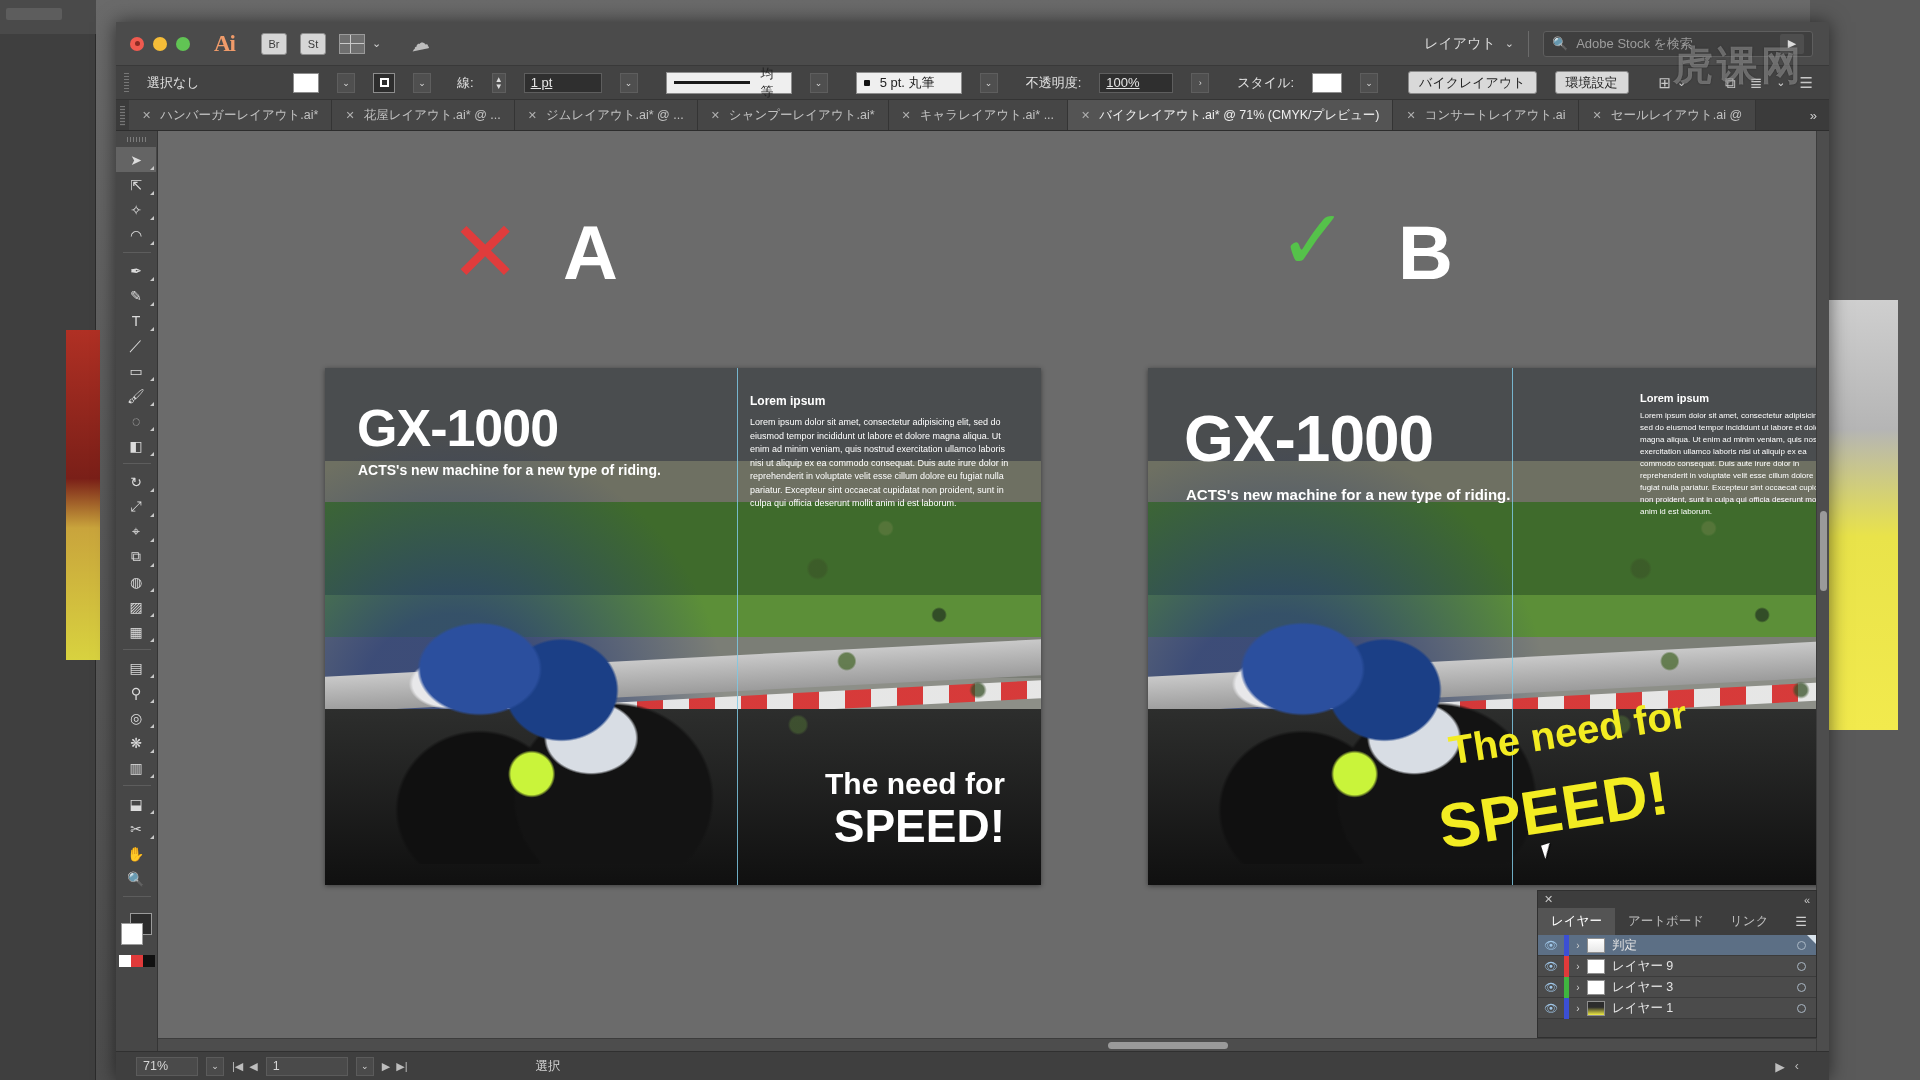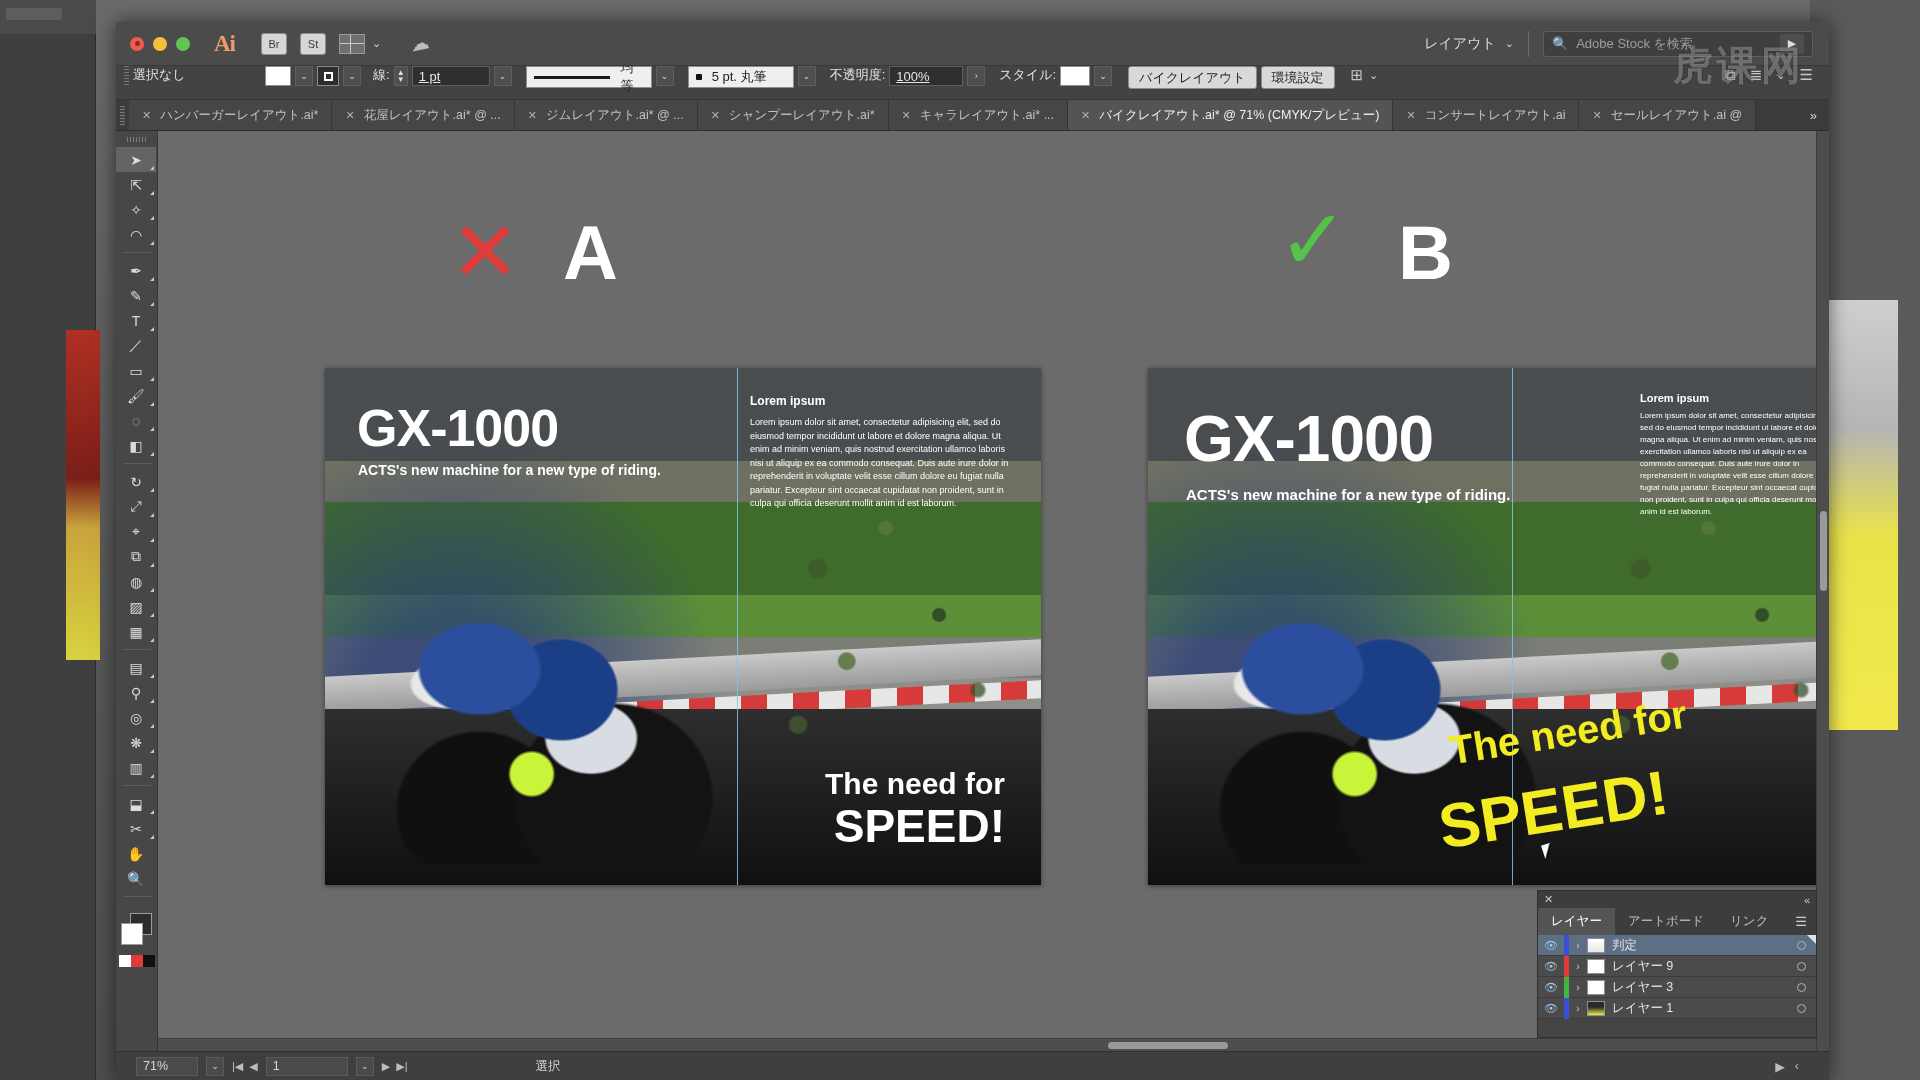--- a/index.html
+++ b/index.html
@@ -58,21 +58,21 @@
   .srch-go{ width:24px;height:20px;background:#4e4e4e;border-radius:2px;color:#ddd;
       font-size:11px; display:flex;align-items:center;justify-content:center; margin-left:auto;}
 
   
   .watermark{ position:absolute; right:24px; top:16px; font-size:40px; font-weight:bold;
       color:rgba(255,255,255,.30); letter-spacing:4px; pointer-events:none;
       text-shadow:0 0 2px rgba(0,0,0,.35); }
 
   
   .ctrlbar{ height:34px; background:#434343; border-bottom:1px solid #343434;
-      display:flex; align-items:flex-start; padding-left:8px; gap:4px; }
+      display:flex; align-items:center; padding-left:8px; gap:18px; }
   .grip{ width:5px;height:20px;background:repeating-linear-gradient(180deg,#777 0 1px,#434343 1px 3px); }
   .cb-label{ color:#e3e3e3; font-size:13px; }
   .swatch{ width:26px;height:20px;background:#fff;border:1px solid #8d8d8d; }
   .swatch-dk{ width:22px;height:20px;background:#2d2d2d;border:1px solid #8d8d8d;
       display:flex;align-items:center;justify-content:center; }
   .swatch-dk i{ width:9px;height:9px;border:2px solid #fff; display:block; }
   .cb-dd{ width:18px;height:20px;background:#4f4f4f;border:1px solid #5e5e5e;color:#ddd;
       font-size:9px;display:flex;align-items:center;justify-content:center; }
   .stepper{ width:14px;height:20px;background:#4f4f4f;border:1px solid #5e5e5e;
       color:#ddd;font-size:8px;display:flex;flex-direction:column;align-items:center;

